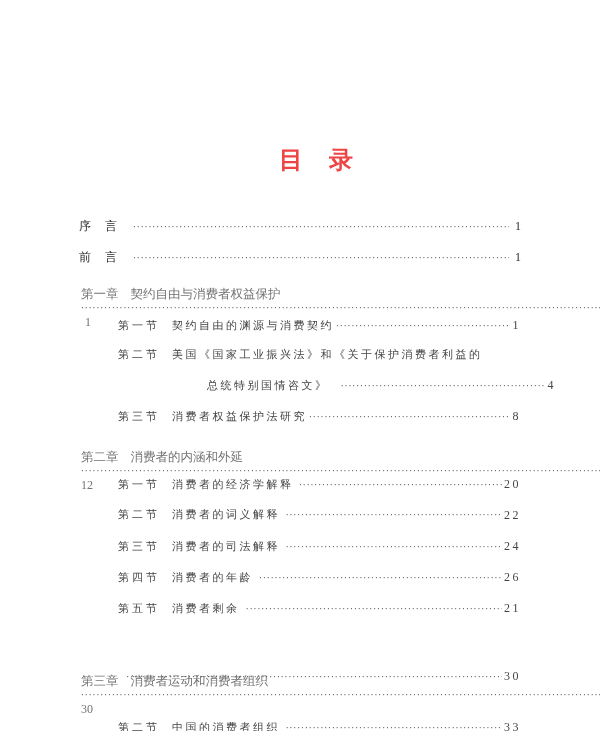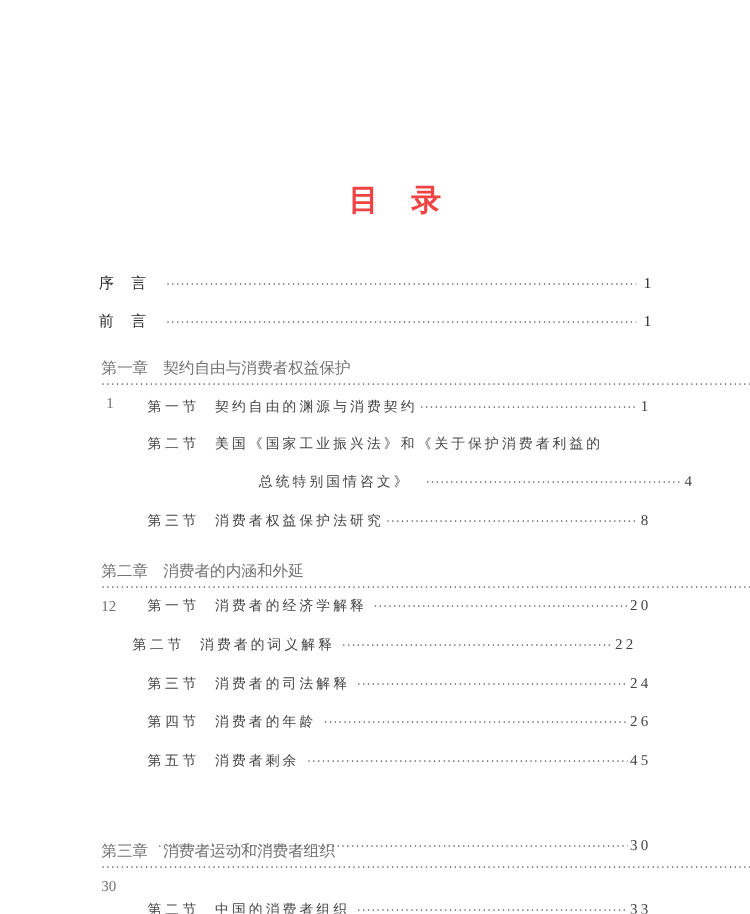--- a/index.html
+++ b/index.html
@@ -69,21 +69,21 @@
     <span class="gap" style="width:10px"></span>
     <span class="dots"></span>
     <span class="page">12</span>
   </div>
   <div class="row section" style="top:477px; left:118px; width:403px;">
     <span class="label"><span class="num">第一节</span><span>消费者的经济学解释</span></span>
     <span class="gap" style="width:10px"></span>
     <span class="dots"></span>
     <span class="page">20</span>
   </div>
-  <div class="row section" style="top:508px; left:106px; width:403px;">
+  <div class="row section" style="top:508px; left:118px; width:403px;align-items:flex-end;">
     <span class="label"><span class="num">第二节</span><span>消费者的词义解释</span></span>
     <span class="gap" style="width:10px"></span>
     <span class="dots"></span>
     <span class="page">22</span>
   </div>
   <div class="row section" style="top:539px; left:118px; width:403px;">
     <span class="label"><span class="num">第三节</span><span>消费者的司法解释</span></span>
     <span class="gap" style="width:10px"></span>
     <span class="dots"></span>
     <span class="page">24</span>
@@ -91,21 +91,21 @@
   <div class="row section" style="top:570px; left:118px; width:403px;">
     <span class="label"><span class="num">第四节</span><span>消费者的年龄</span></span>
     <span class="gap" style="width:10px"></span>
     <span class="dots"></span>
     <span class="page">26</span>
   </div>
   <div class="row section" style="top:601px; left:118px; width:403px;">
     <span class="label"><span class="num">第五节</span><span>消费者剩余</span></span>
     <span class="gap" style="width:10px"></span>
     <span class="dots"></span>
-    <span class="page">45</span>
+    <span class="page">21</span>
   </div>
 
   <div class="row chapter" style="top:674px; left:79px; width:442px;">
     <span class="label"><span class="num">第三章</span><span>消费者运动和消费者组织</span></span>
     <span class="gap" style="width:10px"></span>
     <span class="dots"></span>
     <span class="page">30</span>
   </div>
   <div class="row section" style="top:669px; left:118px; width:403px;">
     <span class="gap" style="width:10px"></span>

